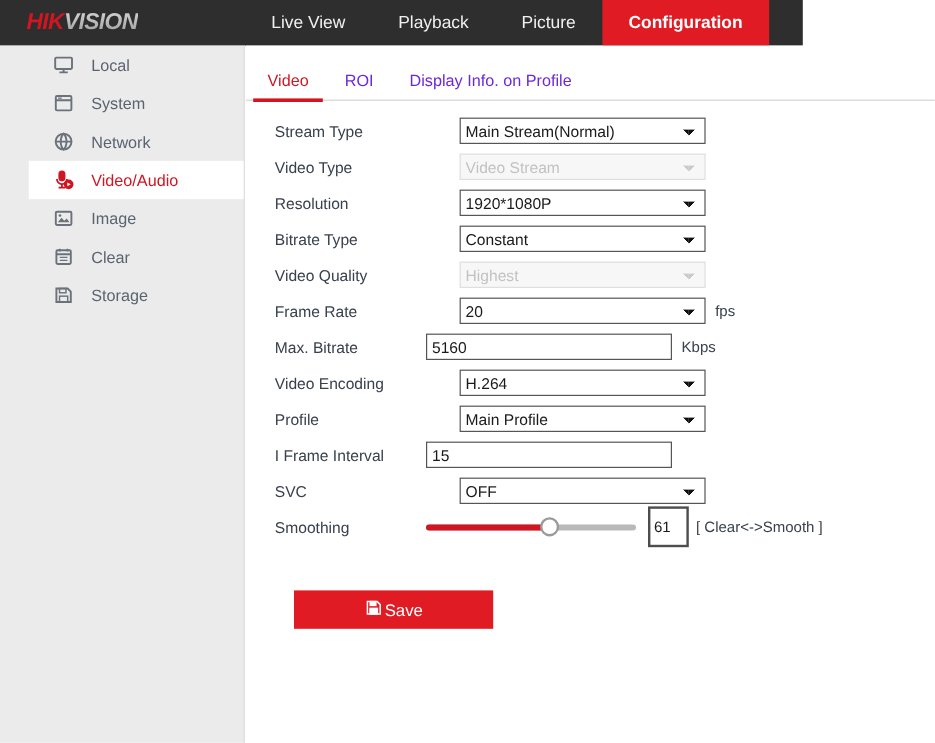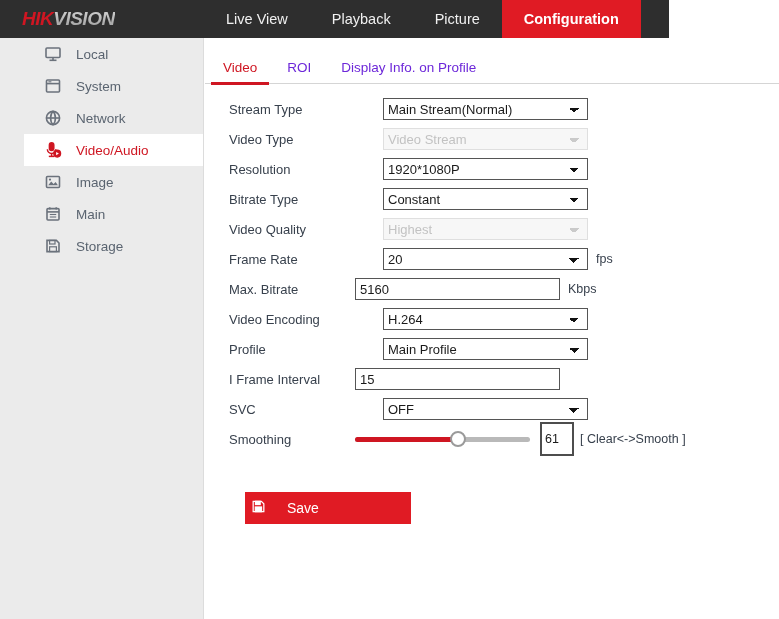--- a/index.html
+++ b/index.html
@@ -185,22 +185,22 @@
   }
   .shint { margin-left: 6px; font-size: 12.5px; color: #38414d; white-space: nowrap; }
 
   
   #savewrap { padding-left: 40px; margin-top: 38px; }
   #savebtn {
     width: 166px; height: 32px;
     background: #e01b24; border: none;
     color: #ffffff; font-size: 14px;
     font-family: "Liberation Sans", sans-serif;
-    display: flex; align-items: center; 
-    gap: 21px; cursor: pointer;
+    display: flex; align-items: center; justify-content: center;
+    gap: 2px; cursor: pointer;
   }
 </style>
 </head>
 <body>
 
 <div id="topbar">
   <div id="logo">
     <span class="hik">HIK</span>
       <span class="vision">VISION</span>
   </div>
@@ -276,21 +276,21 @@
     <span class="s-ic">
       <svg width="18" height="18" viewBox="0 0 18 18" stroke-width="1.6">
           <rect x="3" y="3.6" width="12" height="11.4" rx="1"></rect>
           <line x1="3" y1="6.9" x2="15" y2="6.9"></line>
           <line x1="5.8" y1="2.2" x2="5.8" y2="4.6" stroke-width="1.4"></line>
           <line x1="12.2" y1="2.2" x2="12.2" y2="4.6" stroke-width="1.4"></line>
           <line x1="5.8" y1="9.5" x2="12.2" y2="9.5" stroke-width="1.1"></line>
           <line x1="5.8" y1="12" x2="12.2" y2="12" stroke-width="1.1"></line>
         </svg>
     </span>
-    <span>Main</span>
+    <span>Clear</span>
   </div>
 
   <div class="side-item">
     <span class="s-ic">
       <svg width="18" height="18" viewBox="0 0 18 18" stroke-width="1.6">
           <path d="M3 3.4 h9.4 L15 6 v8.6 H3 Z"></path>
           <rect x="5.6" y="3.4" width="5.4" height="3.6" stroke-width="1.2"></rect>
           <rect x="5.6" y="9.8" width="6.8" height="4.8" stroke-width="1.2"></rect>
         </svg>
     </span>

